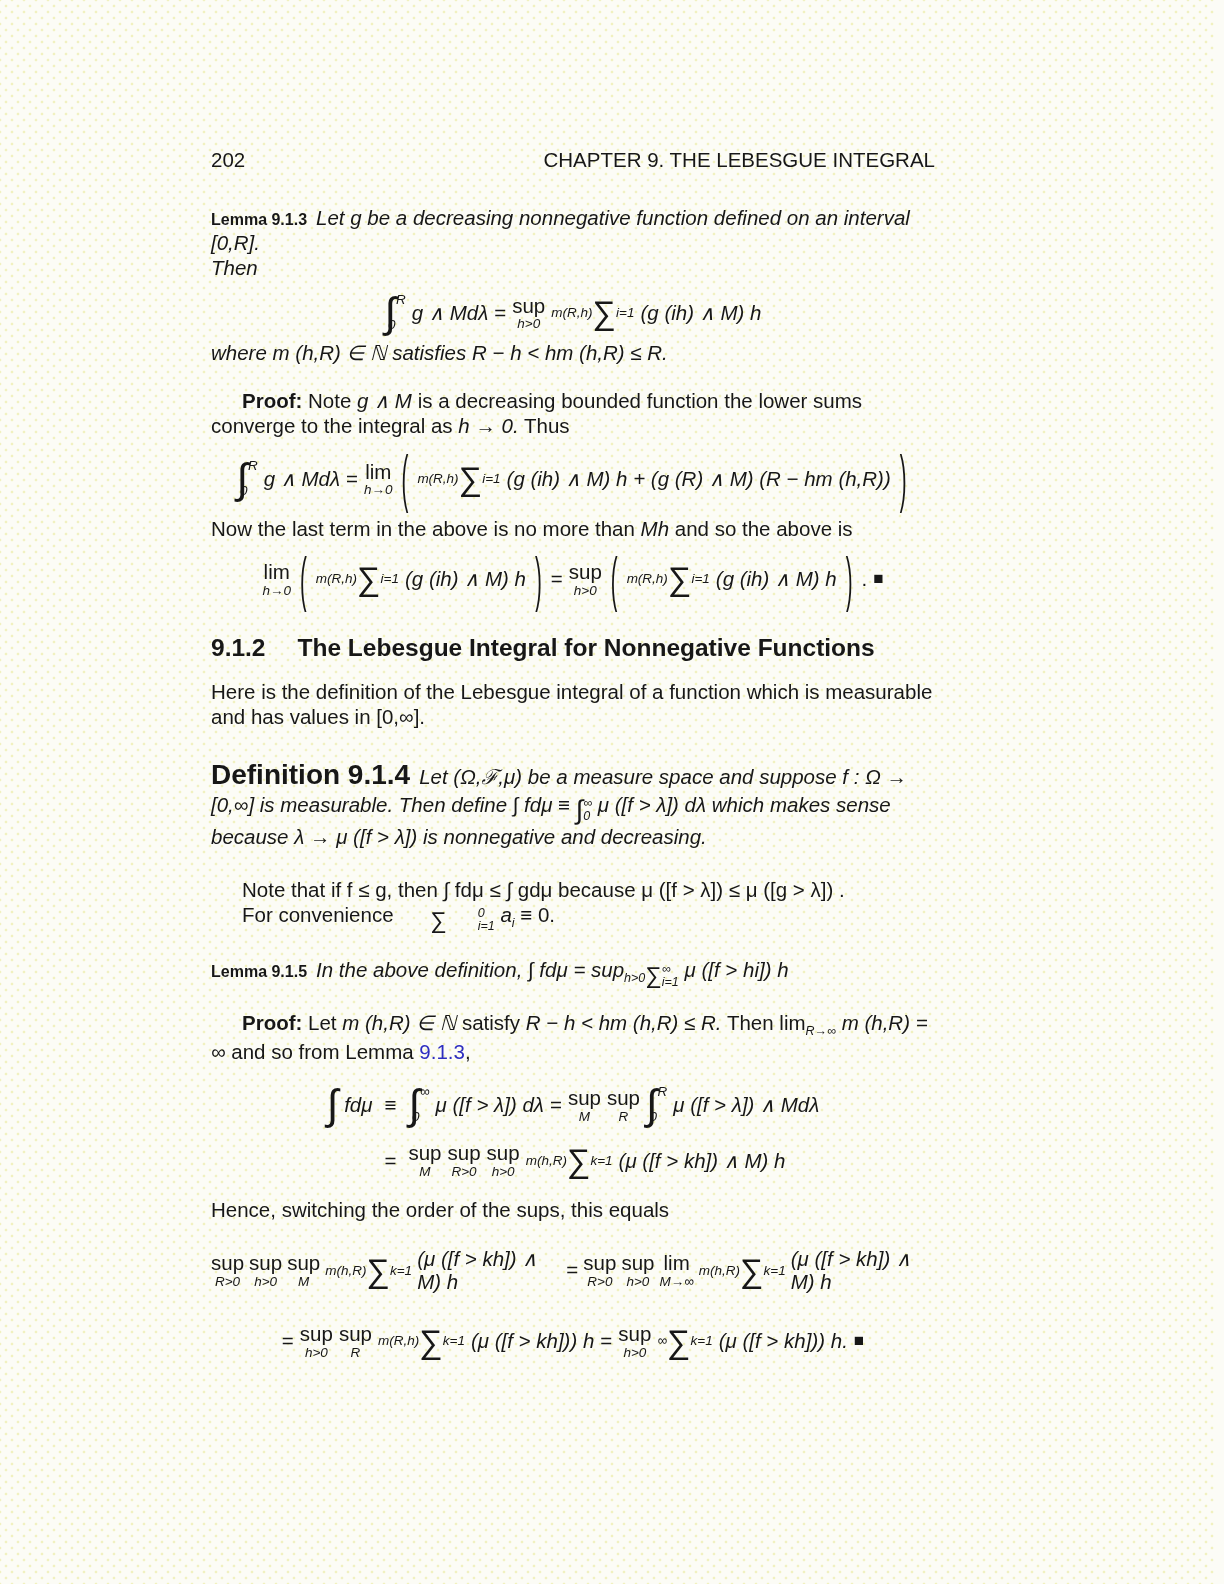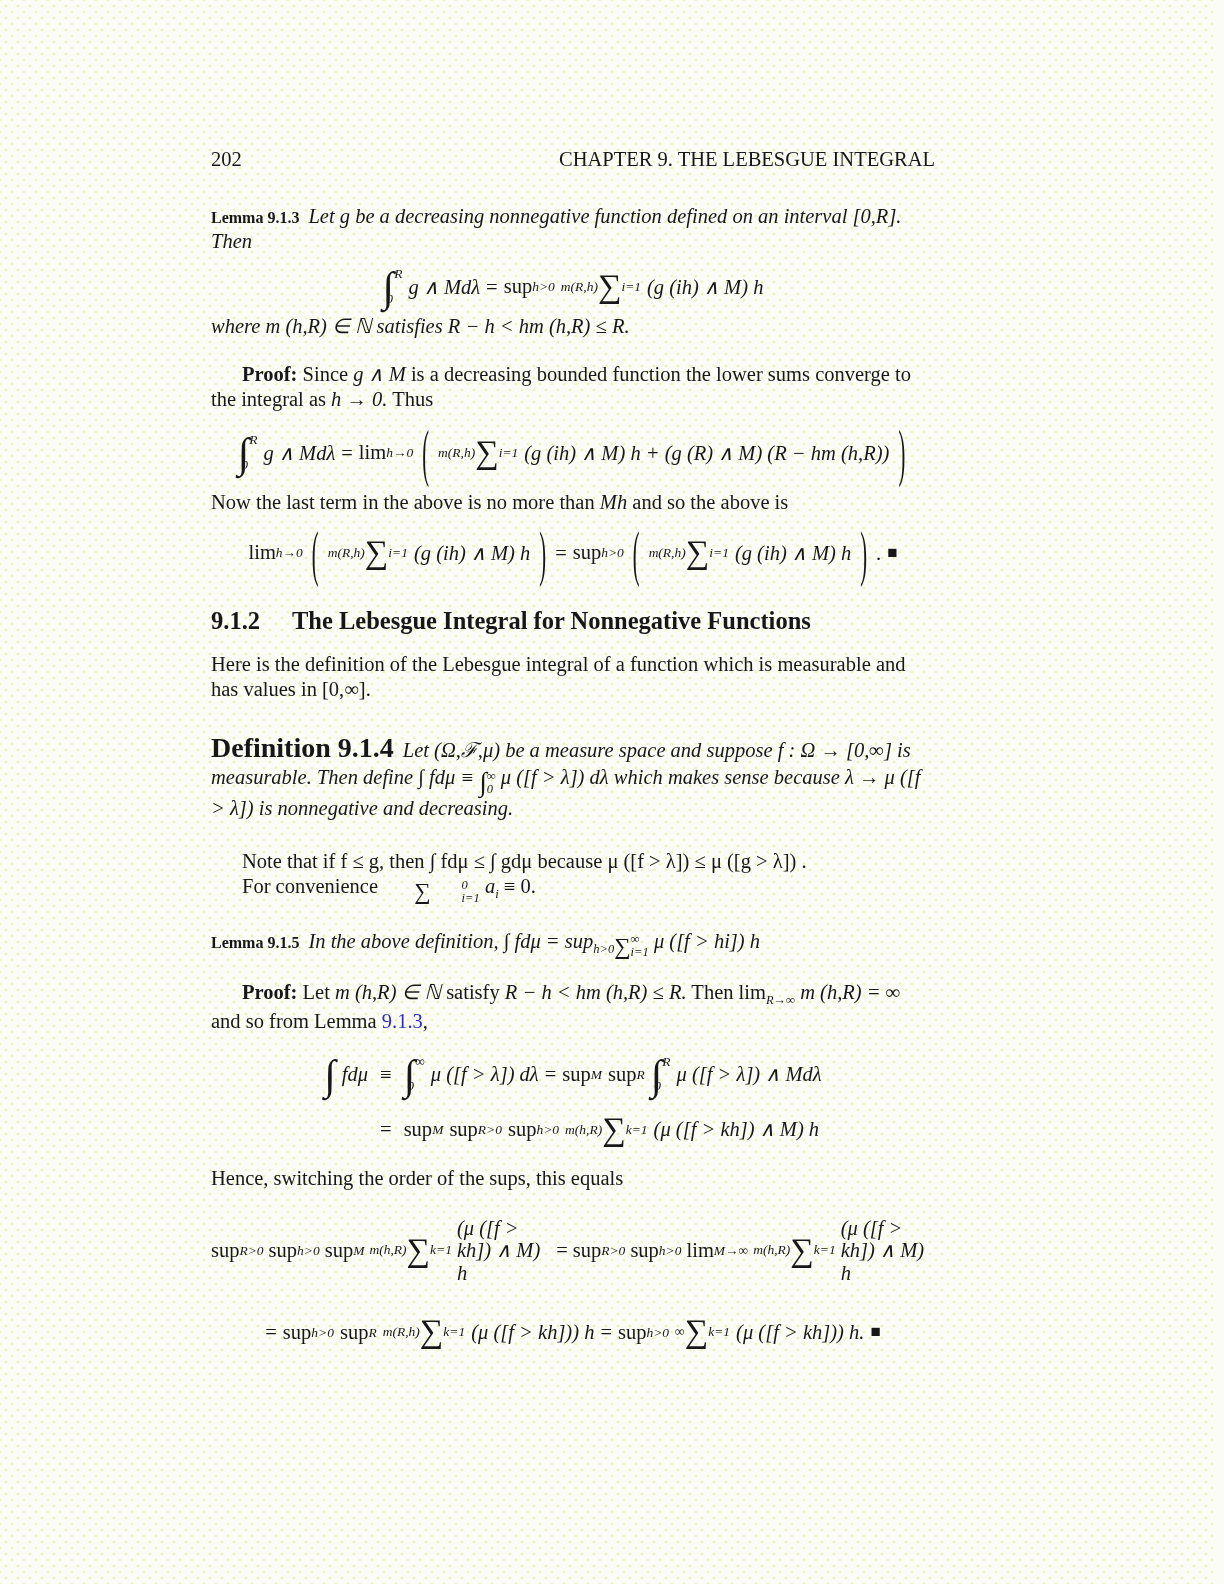--- a/index.html
+++ b/index.html
@@ -6,21 +6,21 @@
   .page{
     position:relative;
     width:1216px;height:1584px;
     background-color:#fcfcf6;
     background-image:
       radial-gradient(circle,#f1f1c0 1.1px,transparent 1.7px),
       radial-gradient(circle,#f1f1c0 1.1px,transparent 1.7px);
     background-size:12px 12px,12px 12px;
     background-position:0 0,6px 6px;
     color:#171717;
-    font-family:Liberation Serif, serif;
+    font-family:Liberation Sans, sans-serif;
     font-size:20.5px;
     overflow:hidden;
   }
   .content{position:absolute;left:211px;top:148px;width:724px;}
   .hdr{display:flex;justify-content:space-between;align-items:baseline;}
   .para{line-height:1.22;}
   .it{font-style:italic;}
   .bd{font-weight:bold;}
   .indent{text-indent:31px;}
   .lemma-label{font-weight:bold;font-size:16px;margin-right:9px;font-style:normal;}
@@ -30,21 +30,21 @@
   
   .disp{display:flex;justify-content:center;align-items:center;gap:6px;font-style:italic;line-height:1.1;}
   .rm{font-style:normal;}
   .mint{display:inline-flex;align-items:stretch;line-height:1;}
   .mint .sig{font-size:42px;font-style:normal;line-height:1;}
   .mint .sc{display:inline-flex;flex-direction:column;justify-content:space-between;font-size:13.5px;font-style:italic;padding:1px 0 3px;}
   .mint .sc .lo{margin-left:-8px;}
   .msum{display:inline-flex;flex-direction:row;align-items:center;line-height:1;}
   .msum .lim{font-size:13.5px;font-style:italic;line-height:1.05;}
   .msum .sig{font-size:33px;font-style:normal;line-height:1;padding:1px 0 2px;}
-  .munder{display:inline-flex;flex-direction:row;align-items:center;line-height:1;}
+  .munder{display:inline-flex;flex-direction:column;align-items:center;line-height:1;}
   .munder .op{font-style:normal;line-height:1.05;}
   .munder .un{font-size:13.5px;font-style:italic;line-height:1.05;margin-top:1px;}
   .bp{display:inline-block;font-style:normal;transform:scaleY(var(--sy,2.7));margin:0 3px;line-height:1;}
   .qed{font-style:normal;font-size:17px;}
   
   .mside{display:inline-flex;flex-direction:column;align-items:flex-start;font-size:12.5px;font-style:italic;line-height:1.05;}
   .isum{display:inline-flex;align-items:center;vertical-align:-6px;}
   .isum .sig{font-size:23px;font-style:normal;line-height:1;}
   .iint{display:inline-flex;align-items:center;vertical-align:-7px;}
   .iint .sig{font-size:27px;font-style:normal;line-height:1;}
@@ -107,21 +107,21 @@
         <span class="sig">∑</span>
         <span class="lim">i=1</span>
       </span>
       <span>(g (ih) ∧ M) h</span>
     </div>
 
     <div class="para it m-where">where m (h,R) ∈ ℕ satisfies R − h &lt; hm (h,R) ≤ R.</div>
 
     <div class="para indent m-proof1">
       <span class="bd">Proof:</span>
-      <span>Since </span><span class="it">g ∧ M</span><span> is a decreasing bounded function the lower sums converge to the integral as </span><span class="it">h → 0.</span><span> Thus</span>
+      <span>Note </span><span class="it">g ∧ M</span><span> is a decreasing bounded function the lower sums converge to the integral as </span><span class="it">h → 0.</span><span> Thus</span>
     </div>
 
     <div class="disp m-eq2">
       <span class="mint">
         <span class="sig">∫</span>
         <span class="sc">
           <span class="hi">R</span>
           <span class="lo">0</span>
         </span>
       </span>

